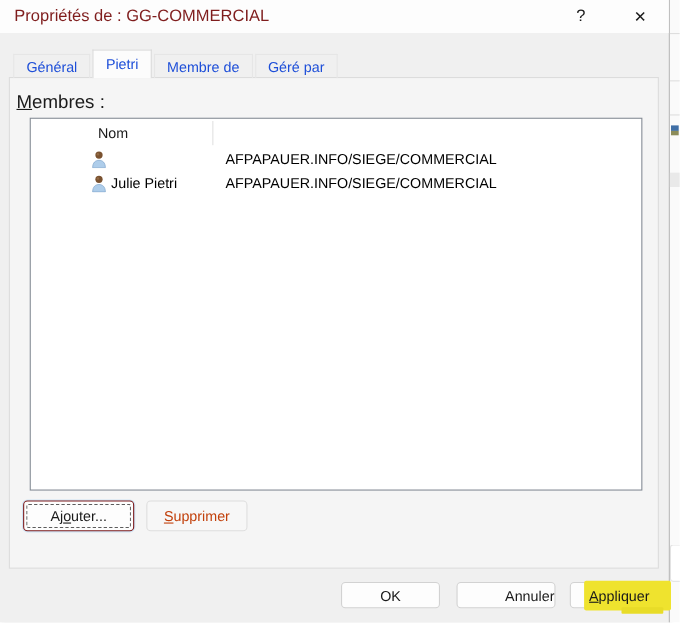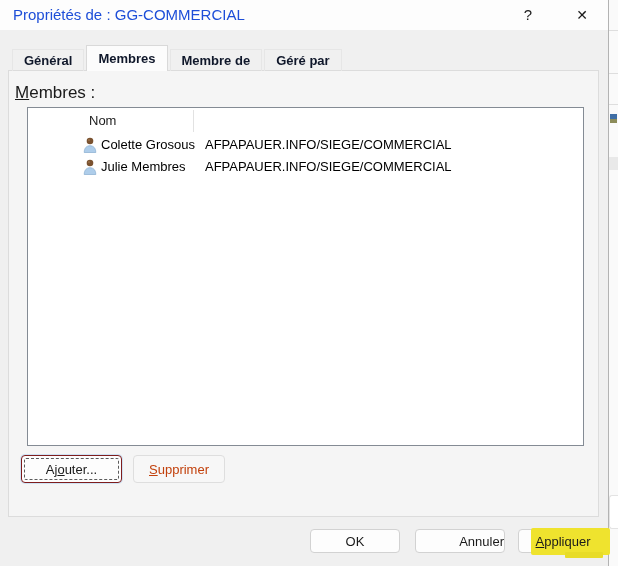--- a/index.html
+++ b/index.html
@@ -9,30 +9,30 @@
     background:#ffffff;color:#1a1a1a;
     -webkit-font-smoothing:antialiased;
   }
   .dialog{
     position:absolute;left:0;top:0;width:608px;height:566px;
     background:#f0f0f0;border-right:1px solid #b3b3b3;
     box-shadow:2px 0 3px rgba(0,0,0,0.10);
   }
   
   .titlebar{position:absolute;left:0;top:0;width:608px;height:30px;background:#fdfdfd;}
-  .title-text{position:absolute;left:13px;top:0;line-height:30px;font-size:15px;color:#1d4ed8;white-space:nowrap;}
+  .title-text{position:absolute;left:13px;top:0;line-height:30px;font-size:15px;color:#7f1d1d;white-space:nowrap;}
   .cap-btn{position:absolute;top:0;height:30px;text-align:center;line-height:30px;font-size:15px;color:#1a1a1a;cursor:default;}
   .help-btn{left:513px;width:30px;}
   .close-btn{left:564px;width:36px;font-size:14px;}
   
   .tabstrip{position:absolute;left:12px;top:45px;height:26px;display:flex;align-items:flex-end;z-index:3;}
   .tab{
     height:21px;padding:0 11px;display:flex;align-items:center;
-    font-size:13px;color:#0f172a;background:transparent;
-    border:1px solid #e6e6e6;border-bottom:none;margin-right:2px;white-space:nowrap;font-weight:bold;
+    font-size:13px;color:#1d4ed8;background:transparent;
+    border:1px solid #e6e6e6;border-bottom:none;margin-right:2px;white-space:nowrap;
   }
   .tab.active{
     height:25px;background:#fcfcfc;border:1px solid #d9d9d9;border-bottom:none;
     position:relative;z-index:4;
   }
   
   .page{
     position:absolute;left:8px;top:70px;width:591px;height:447px;
     background:#f5f5f5;border:1px solid #dcdcdc;z-index:1;box-sizing:border-box;
   }
@@ -81,21 +81,21 @@
 <div class="dialog">
 
   <div class="titlebar">
     <div class="title-text">Propriétés de : GG-COMMERCIAL</div>
     <div class="cap-btn help-btn">?</div>
     <div class="cap-btn close-btn">✕</div>
   </div>
 
   <div class="tabstrip">
     <div class="tab">Général</div>
-    <div class="tab active">Membres</div>
+    <div class="tab active">Pietri</div>
     <div class="tab">Membre de</div>
     <div class="tab">Géré par</div>
   </div>
 
   <div class="page">
 
     <div class="members-label"><span class="accel">M</span><span>embres :</span></div>
 
     <div class="listbox">
       <div class="lv-header">
@@ -104,33 +104,32 @@
       </div>
 
       <div class="lv-row">
         <span class="row-icon">
           <svg width="14" height="16" viewBox="0 0 14 16" xmlns="http://www.w3.org/2000/svg">
             <circle cx="7" cy="4" r="3.3" fill="#7a5230"></circle>
             <circle cx="6" cy="3.2" r="1.1" fill="#9a7048" opacity="0.8"></circle>
             <path d="M1.2 15.5 C1.2 10.8 3.8 8.7 7 8.7 C10.2 8.7 12.8 10.8 12.8 15.5 Z" fill="#aecdea" stroke="#7ba2c9" stroke-width="0.6"></path>
           </svg>
         </span>
-        <span class="row-name">Colette Grosous</span>
         <span class="row-folder">AFPAPAUER.INFO/SIEGE/COMMERCIAL</span>
       </div>
 
       <div class="lv-row">
         <span class="row-icon">
           <svg width="14" height="16" viewBox="0 0 14 16" xmlns="http://www.w3.org/2000/svg">
             <circle cx="7" cy="4" r="3.3" fill="#7a5230"></circle>
             <circle cx="6" cy="3.2" r="1.1" fill="#9a7048" opacity="0.8"></circle>
             <path d="M1.2 15.5 C1.2 10.8 3.8 8.7 7 8.7 C10.2 8.7 12.8 10.8 12.8 15.5 Z" fill="#aecdea" stroke="#7ba2c9" stroke-width="0.6"></path>
           </svg>
         </span>
-        <span class="row-name">Julie Membres</span>
+        <span class="row-name">Julie Pietri</span>
         <span class="row-folder">AFPAPAUER.INFO/SIEGE/COMMERCIAL</span>
       </div>
     </div>
 
     <div class="btn btn-ajouter">
       <span class="btn-label"><span>Aj</span><span class="accel">o</span><span>uter...</span></span>
     </div>
 
     <div class="btn btn-supprimer">
       <span class="btn-label"><span class="accel">S</span><span>upprimer</span></span>

